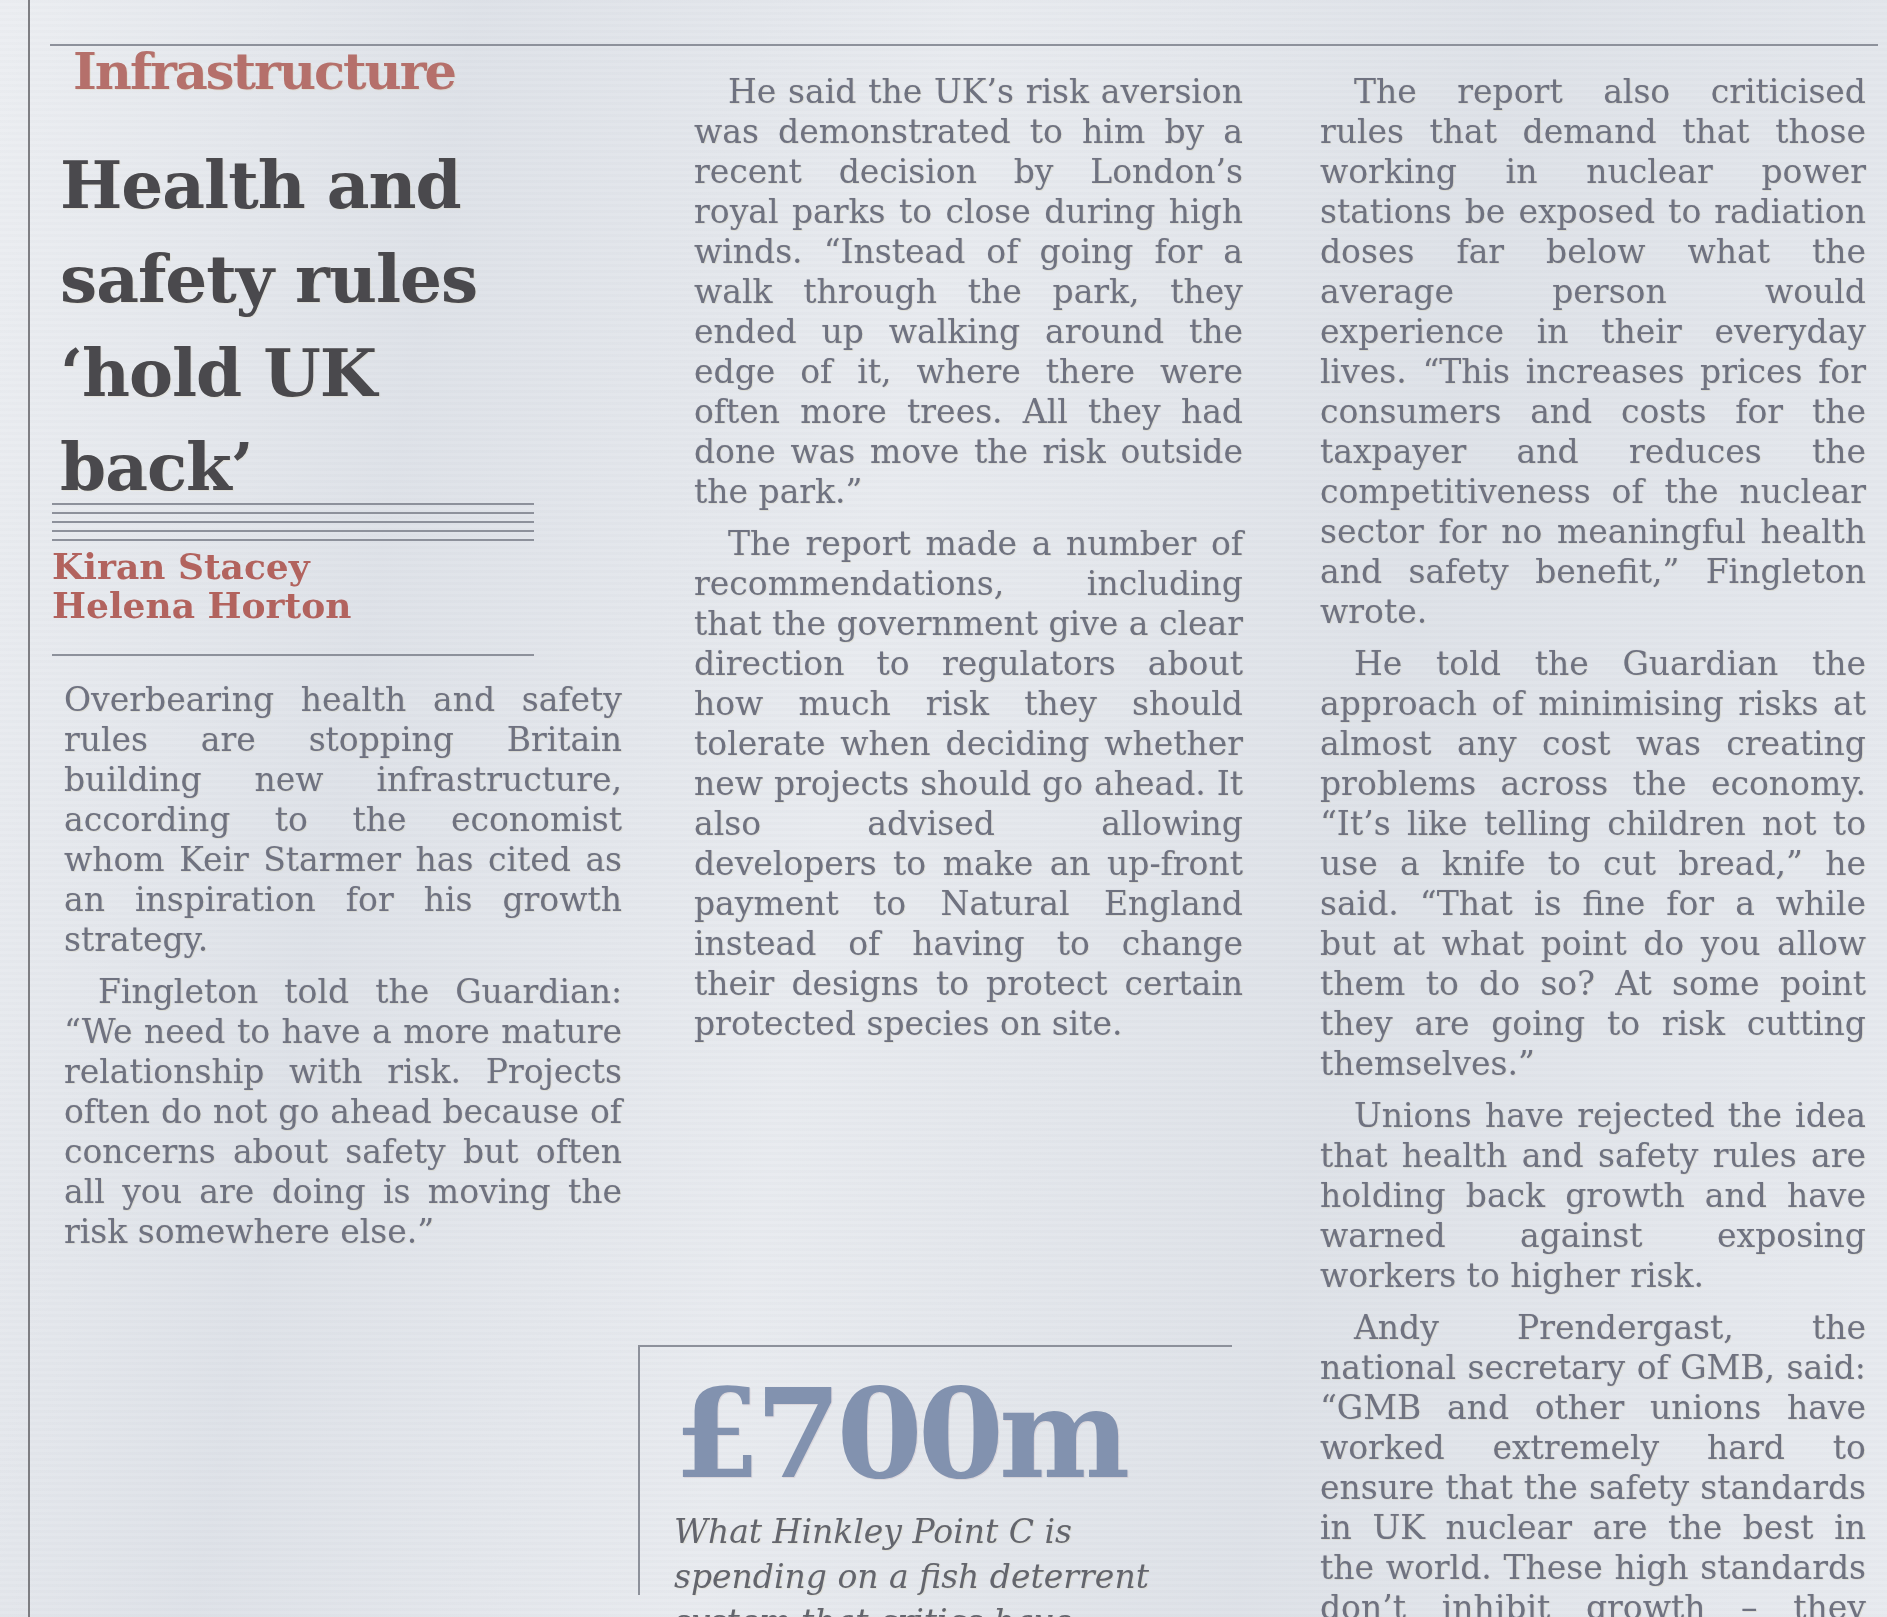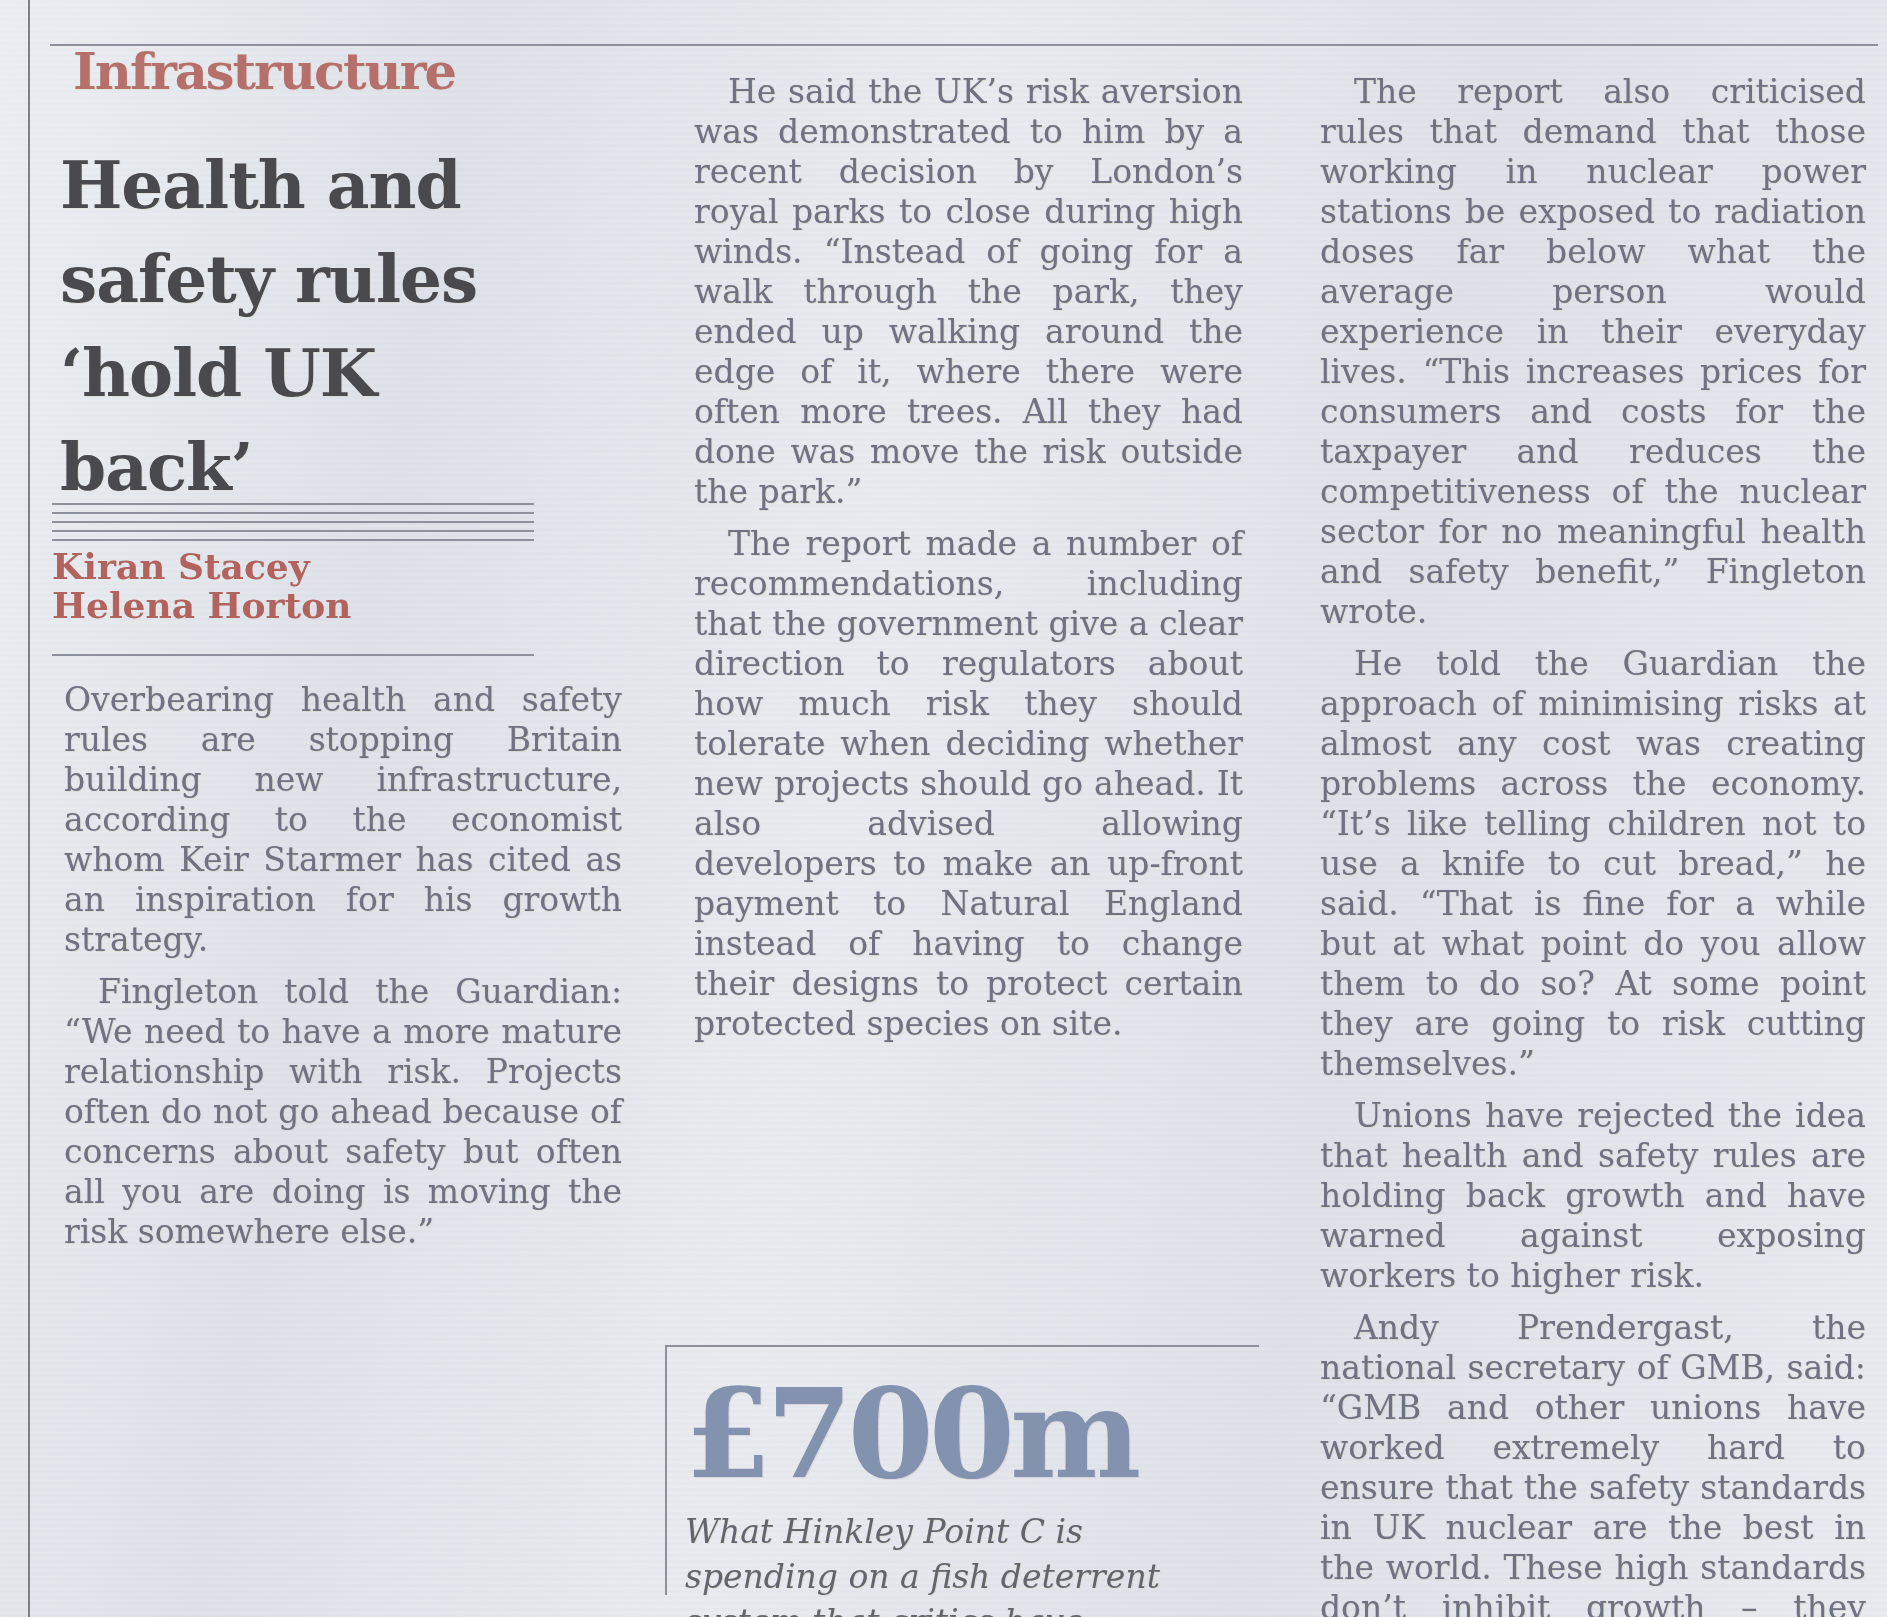--- a/index.html
+++ b/index.html
@@ -39,23 +39,23 @@
 
   .body{position:absolute;left:0;color:#6f7280;font-size:33px;line-height:40px;
     text-align:justify;text-shadow:1px 1px 0 rgba(200,190,125,.18), 0 0 1px rgba(110,114,130,.25);}
   .body-left{top:668px;width:582px;}
   .body-mid{top:60px;width:573px;}
   .body-right{top:60px;width:570px;}
   .body p{margin:12px;}
   .body p.indent{text-indent:34px;}
 
   .stat-box{
-    position:absolute;left:665px;top:1345px;width:594px;height:250px;
+    position:absolute;left:638px;top:1345px;width:594px;height:250px;
     border-top:2px solid #8d919b;border-left:2px solid #8d919b;
-    padding:24px 0 0 18px;box-sizing:border-box;
+    padding:24px 0 0 34px;box-sizing:border-box;
   }
   .stat-figure{
     font-weight:bold;font-size:124px;line-height:1.02;letter-spacing:-5px;
     color:#8292af;text-shadow:1px 1px 0 rgba(160,120,130,.15);
   }
   .stat-caption{
     margin-top:12px;width:505px;
     font-style:italic;font-size:33px;line-height:45px;color:#63656d;
     text-shadow:1px 1px 0 rgba(200,190,125,.18);
   }

